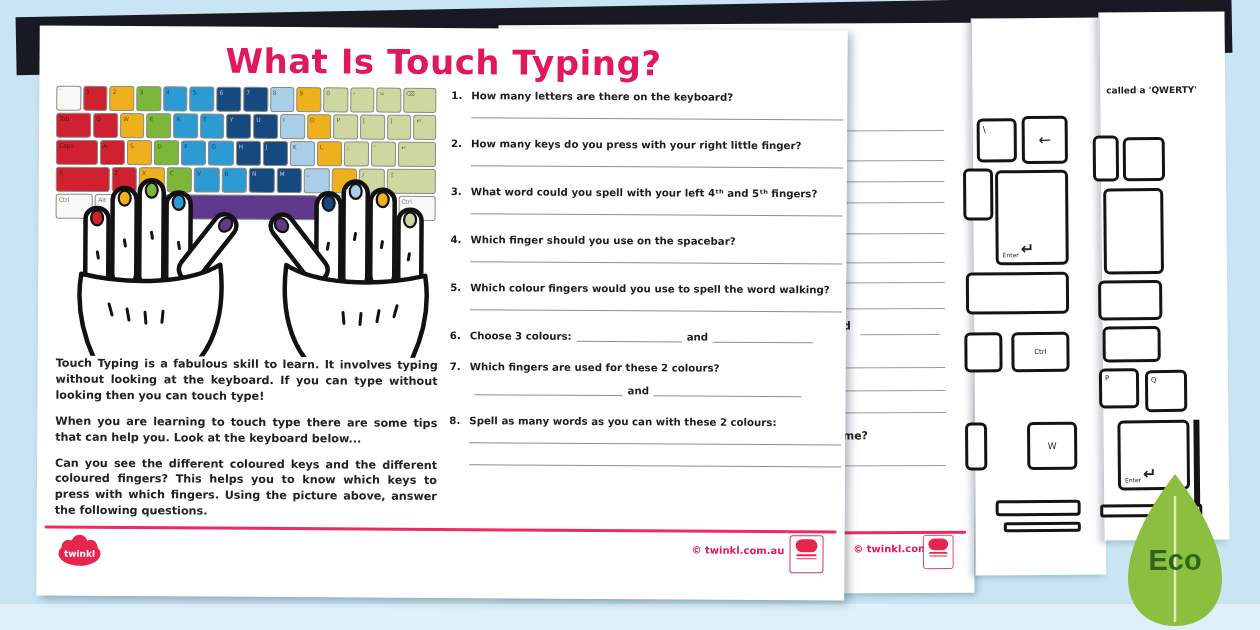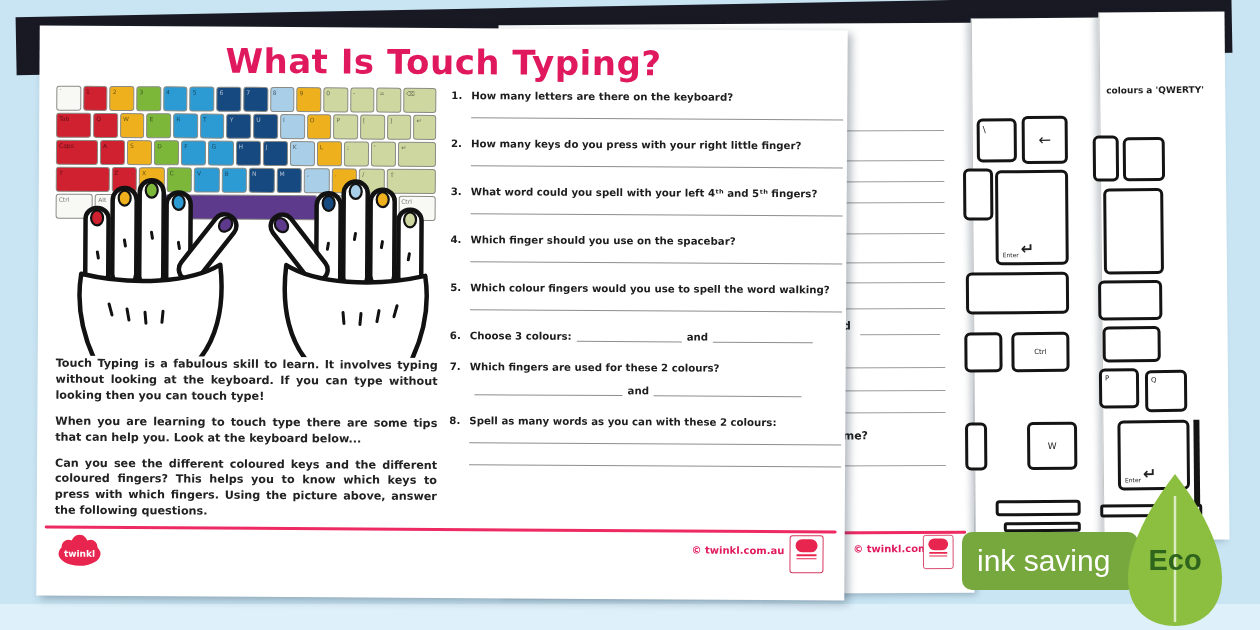--- a/index.html
+++ b/index.html
@@ -108,21 +108,21 @@
       </div>
     <div class="okey" style="left:-10px;top:404px;width:22px;height:48px;"></div>
     <div class="okey" style="left:52px;top:404px;width:50px;height:48px;">
         <span>W</span>
       </div>
     <div class="obar" style="left:20px;top:482px;width:85px;height:16px;border-radius:4px;"></div>
     <div class="obar" style="left:28px;top:504px;width:77px;height:10px;border-radius:3px;"></div>
   </div>
 
   <div class="page page4">
-    <div class="p4header">colours a 'QWERTY'</div>
+    <div class="p4header">called a 'QWERTY'</div>
     <div class="okey" style="left:-8px;top:123px;width:26px;height:46px;"></div>
     <div class="okey" style="left:22px;top:125px;width:42px;height:44px;"></div>
     <div class="okey" style="left:2px;top:176px;width:60px;height:86px;"></div>
     <div class="okey" style="left:-4px;top:268px;width:64px;height:40px;"></div>
     <div class="okey" style="left:0px;top:314px;width:58px;height:36px;"></div>
     <div class="okey tl" style="left:-4px;top:356px;width:40px;height:40px;font-size:7px;">
         <span>P</span>
       </div>
     <div class="okey tl" style="left:42px;top:358px;width:42px;height:42px;font-size:7px;">
         <span>Q</span>
@@ -327,21 +327,18 @@
       </svg>
     </div>
     <div class="copyright" style="color: rgb(224, 25, 94);">© twinkl.com.au</div>
     <div class="stamp">
       <div class="blob"></div>
       <div class="sline"></div>
       <div class="sline"></div>
     </div>
   </div>
 
-  <div class="eco-badge" style="background: rgb(118, 168, 62);">
-    <span>ink saving</span>
-  </div>
   <svg class="eco-leaf" viewBox="0 0 102 160">
     <path d="M51,4 C79,40 98,78 98,108 C98,140 77,156 51,156 C25,156 4,140 4,108 C4,78 23,40 51,4 Z" fill="#8cbe40"></path>
     <path d="M51,26 L51,152" stroke="#dcecc2" stroke-width="2.5" fill="none"></path>
     <text x="51" y="100" text-anchor="middle" font-size="29" font-weight="bold" font-family="Liberation Sans, sans-serif" fill="#2f641c">Eco</text>
   </svg>
 </div>
 
 </body></html>

